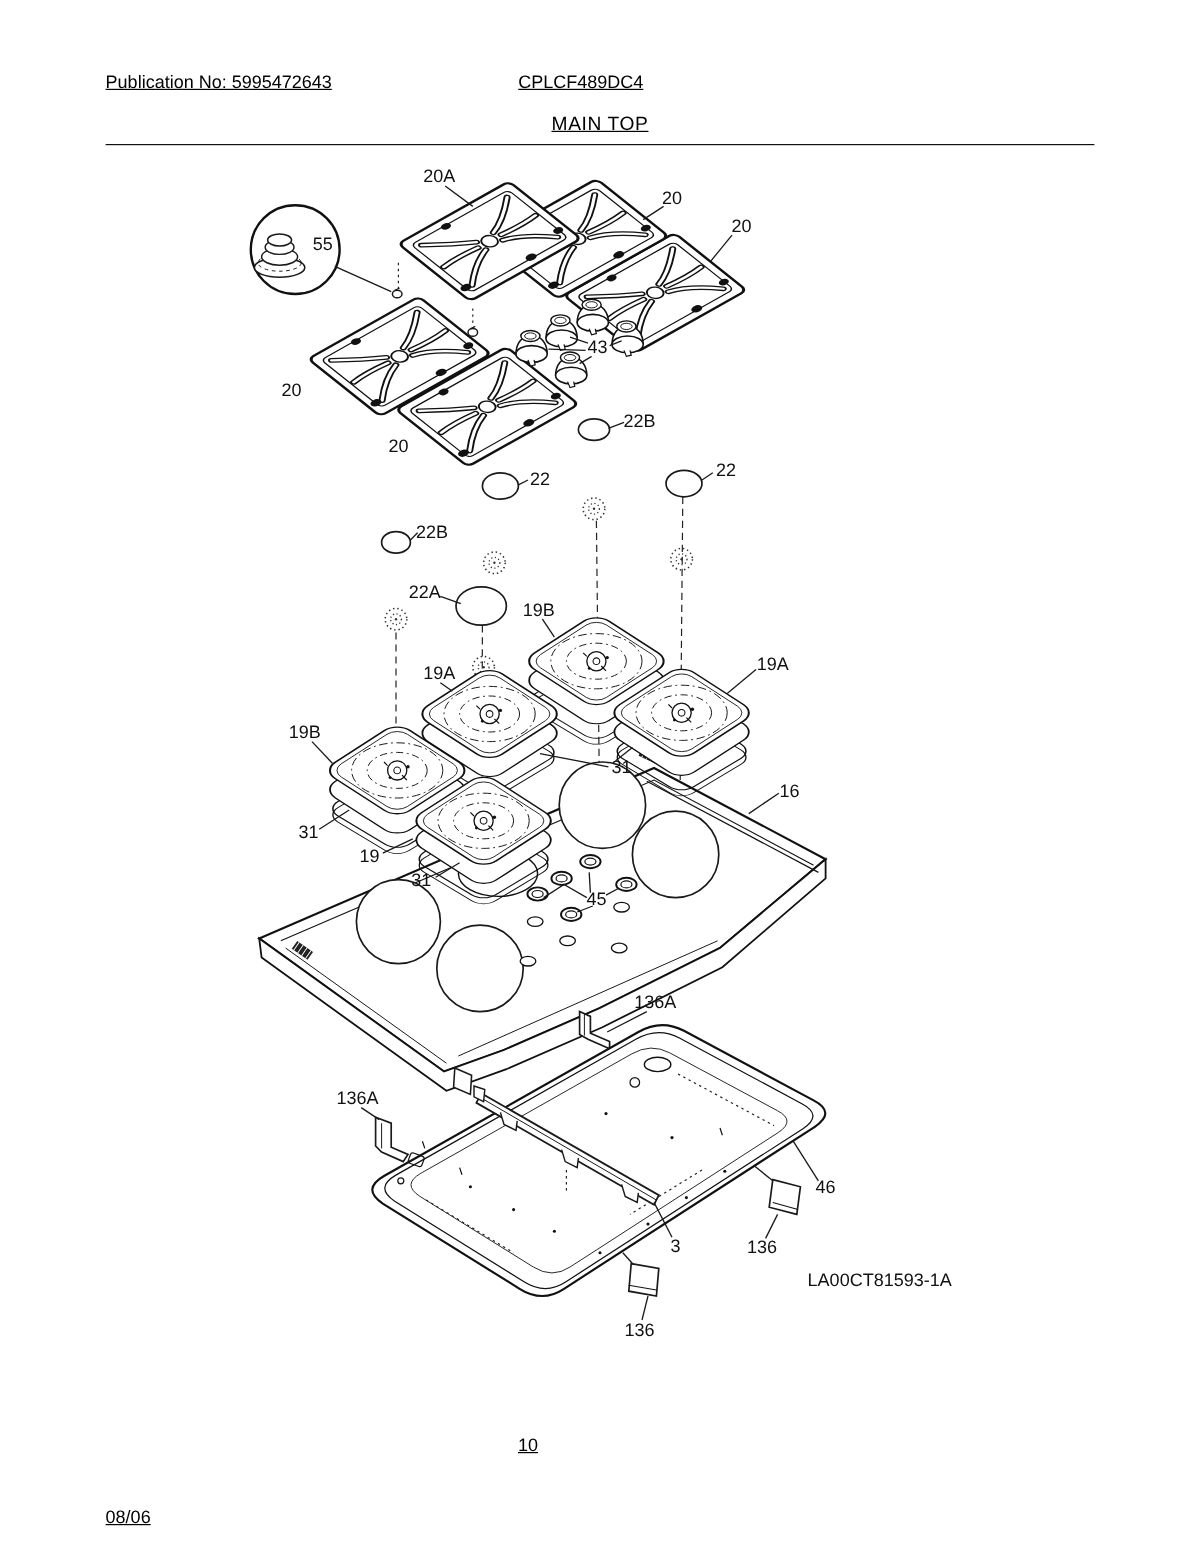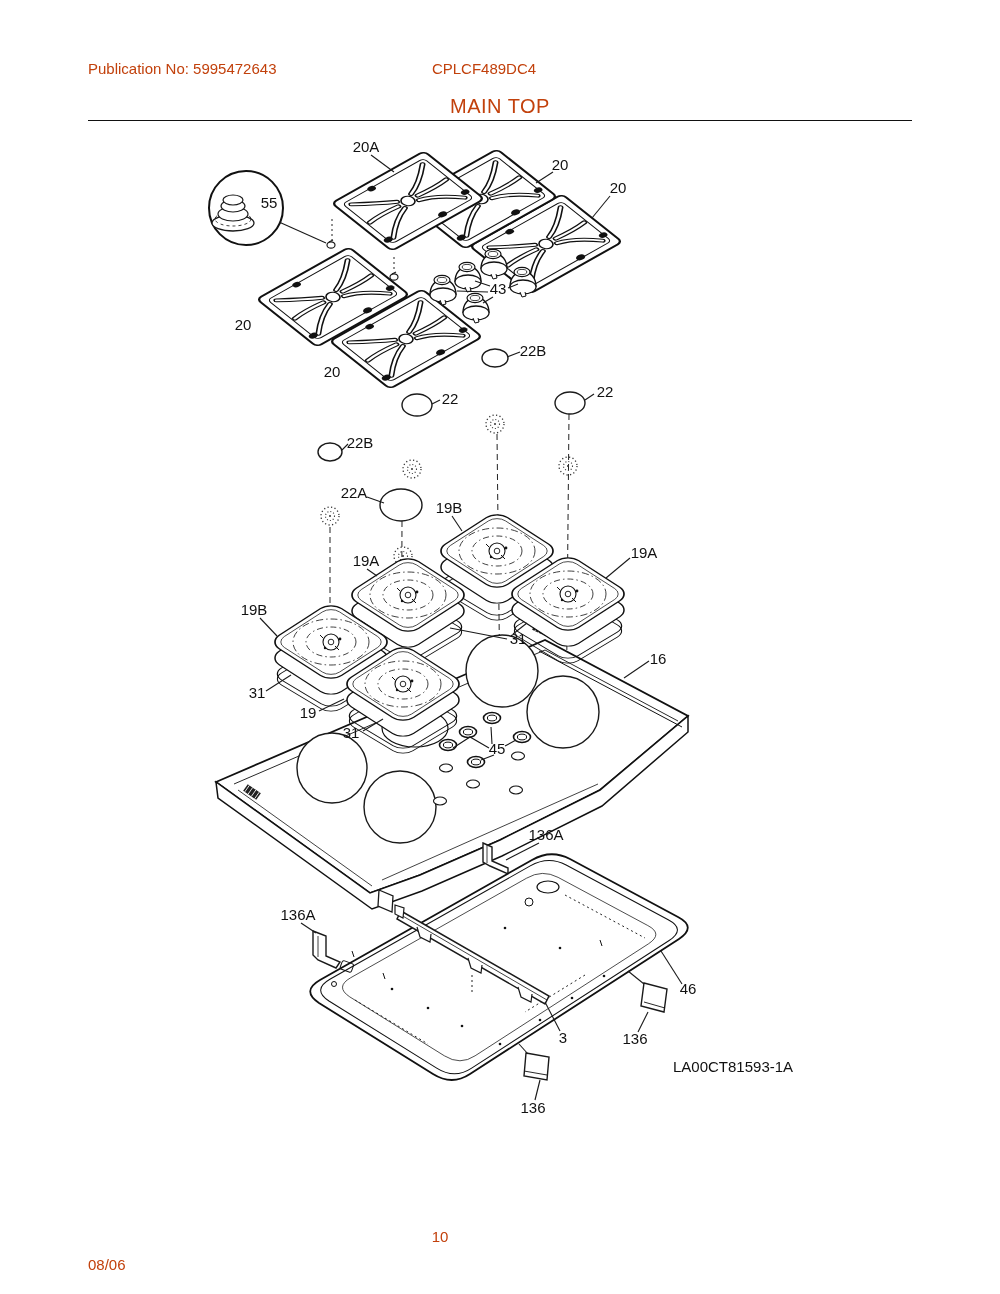--- a/index.html
+++ b/index.html
@@ -1,24 +1,24 @@
 <!DOCTYPE html>
 <html><head>
 <meta charset="utf-8">
 <style>
   html,body{margin:0;padding:0;background:#fff;}
   #page{position:relative;width:1000px;height:1294px;background:#ffffff;overflow:hidden;
         font-family:"Liberation Sans", sans-serif;color:#111;}
-  .hdr{position:absolute;font-size:15px;color:#c2410c;white-space:nowrap;}
+  .hdr{position:absolute;font-size:15px;color:#000000;white-space:nowrap;text-decoration:underline;}
   #pubno{left:88px;top:60px;}
   #model{left:0;top:60px;width:968px;text-align:center;}
-  #sect{left:0;top:95px;width:1000px;text-align:center;font-size:20px;letter-spacing:.5px;}
+  #sect{left:0;top:95px;width:1000px;text-align:center;font-size:16px;letter-spacing:.5px;}
   #rule{position:absolute;left:88px;top:120px;width:824px;height:0;border-top:1.6px solid #111;}
   #date{left:88px;top:1228px;margin-top:28px;}
-  #pageno{left:0;top:1228px;width:880px;text-align:center;}
+  #pageno{left:0;top:1196px;width:880px;text-align:center;}
   svg{position:absolute;left:0;top:0;}
   .lbl{font-family:"Liberation Sans",sans-serif;font-size:15px;fill:#111;}
   .ln{stroke:#1a1a1a;stroke-width:1.1;fill:none;}
   .dash{stroke:#222;stroke-width:1;fill:none;stroke-dasharray:6,4;}
   .dot{stroke:#222;stroke-width:1;fill:none;stroke-dasharray:2,3;}
   .part{stroke:#1a1a1a;fill:#fff;}
 </style>
 </head>
 <body>
 

